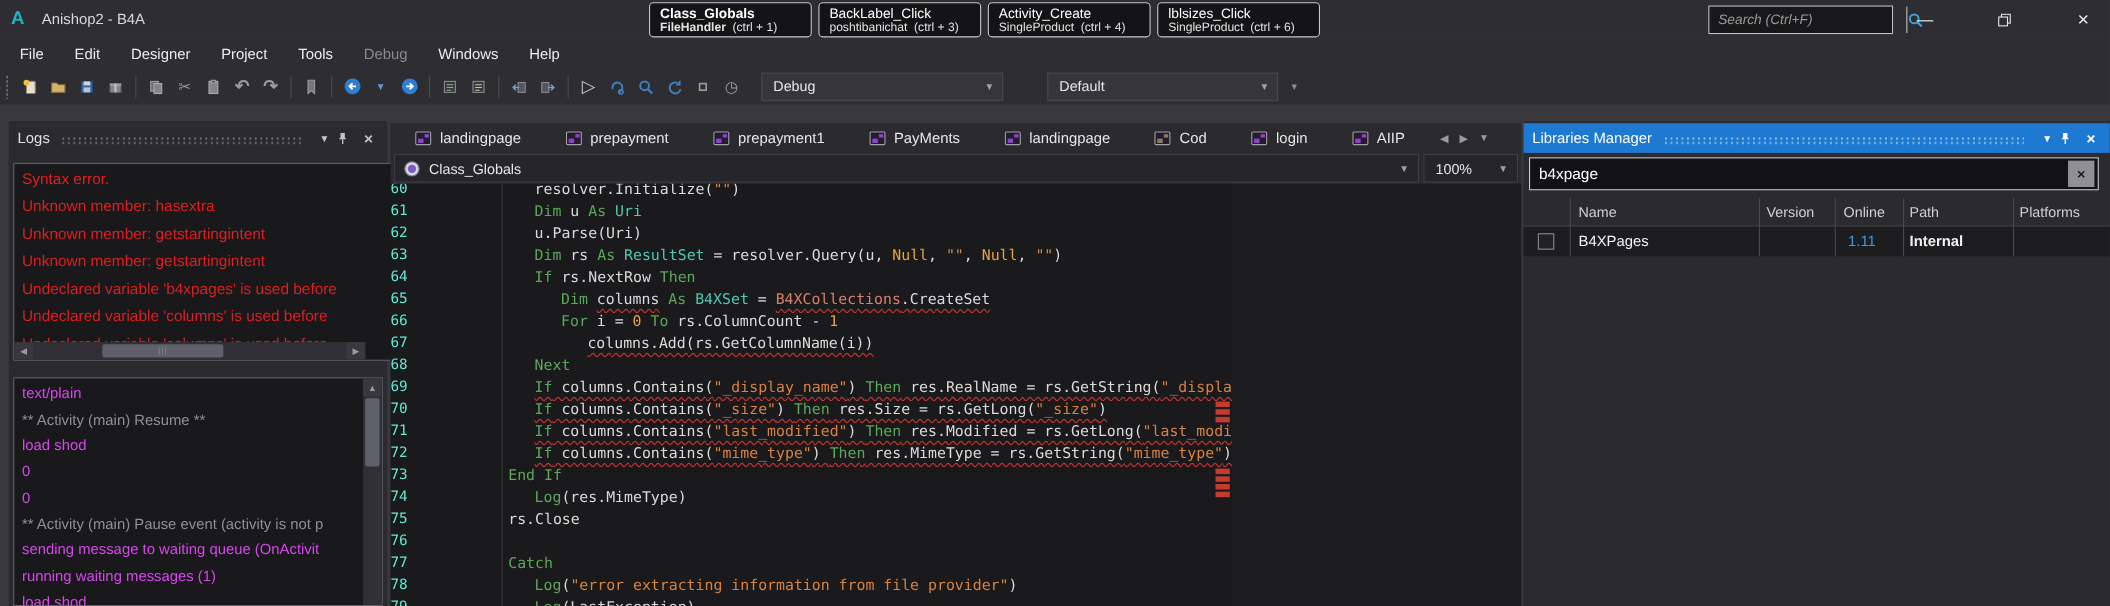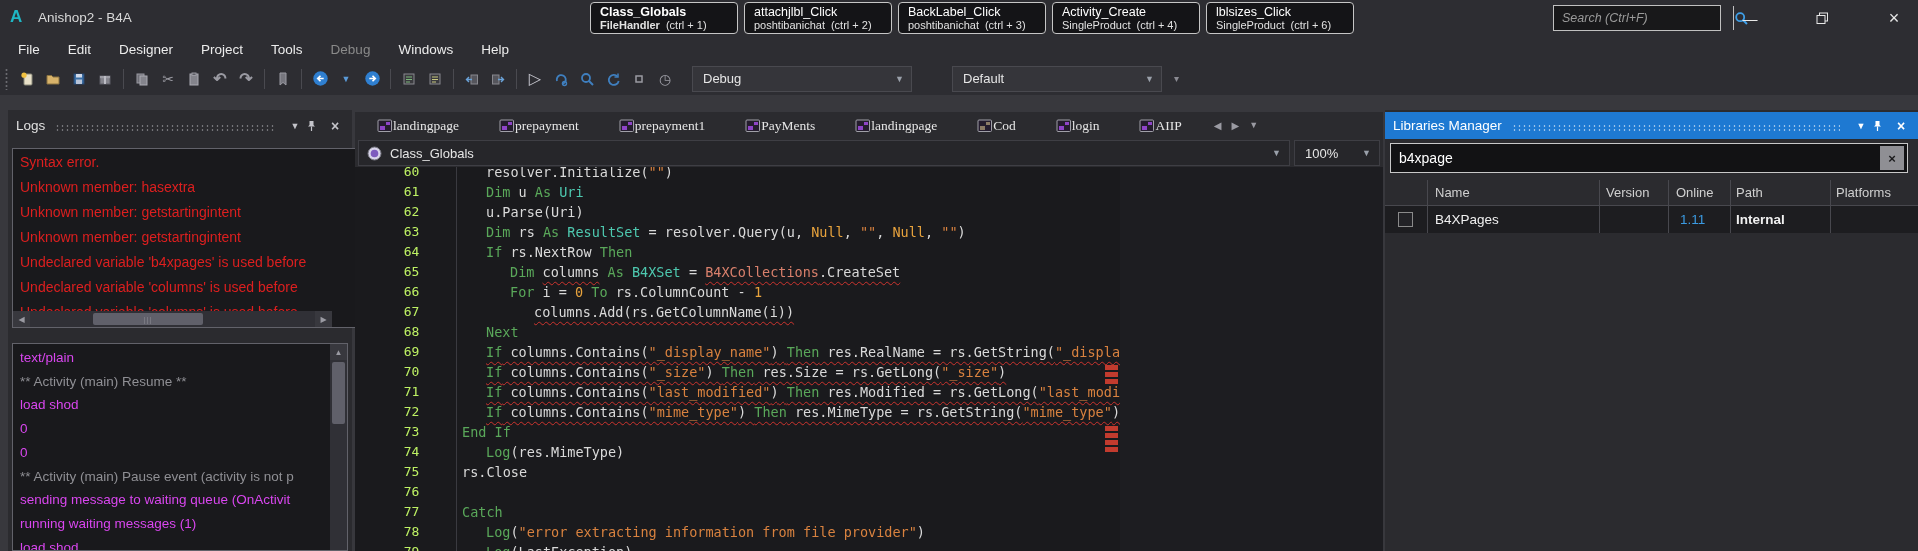--- a/index.html
+++ b/index.html
@@ -57,36 +57,36 @@
   
   .sb-v { position:absolute; width:17px; background:#303036; }
   .sb-h { position:absolute; height:16px; background:#303036; }
   .sb-btn { position:absolute; width:17px; height:16px; color:#9a9aa2; font-size:8px;
     display:flex; align-items:center; justify-content:center; background:#38383e; }
   .sb-thumb { position:absolute; background:#60606a; border-radius:2px;
     display:flex; align-items:center; justify-content:center; color:#8a8a92; font-size:7px; letter-spacing:1px; }
   
   .tabrow { left:355px; top:112px; width:1028px; height:27px; background:#2b2b2f;
     display:flex; align-items:center; }
-  .etab { display:flex; align-items:center; padding:0 14px; margin-right:12px;
-    font-size:13.5px; color:#e6e6e6; height:31px;font-family:Liberation Serif, serif; }
+  .etab { display:flex; align-items:center; gap:7px; padding:0 14px; margin-right:12px;
+    font-size:13.5px; color:#e6e6e6; height:31px; }
   .tabnav { display:flex; gap:10px; margin-left:6px; color:#9a9aa2; font-size:10px; }
   .modrow { left:355px; top:139px; width:1028px; height:28px; background:#2b2b2f; }
   .modsel { position:absolute; left:3px; top:1px; width:932px; height:26px; background:#26262a;
     border:1px solid #3e3e44; display:flex; align-items:center; gap:8px; padding:0 8px;
     font-size:13px; color:#e6e6e6; }
   .modsel .caret, .zoomsel .caret { position:absolute; right:8px; font-size:9px; color:#9aa0aa; }
   .zoomsel { position:absolute; left:939px; top:1px; width:86px; height:26px; background:#26262a;
     border:1px solid #3e3e44; display:flex; align-items:center; padding:0 10px; font-size:13px; color:#e6e6e6; }
   .code-area { left:355px; top:167px; width:765px; height:384px; background:#1a1a1d; overflow:hidden; }
   .code-side { left:1120px; top:167px; width:263px; height:384px; background:#1d1d21; }
   .gutter-line { position:absolute; left:101px; top:0; width:1px; height:100%; background:#3a3a40; }
   .code-line { position:absolute; left:0; width:100%; height:20px; line-height:20px;
     font-family:"DejaVu Sans Mono",monospace; font-size:13.5px; white-space:pre; }
-  .line-num { position:absolute; left:8px; width:97px; text-align:center; color:#bef264; font-size:13px; }
+  .line-num { position:absolute; left:0; width:97px; text-align:left; color:#5eead4; font-size:13px; }
   .line-text { position:absolute; top:0; }
   .tok-p { color:#dadada; } .tok-k { color:#5aa85a; } .tok-y { color:#4ec9b0; }
   .tok-s { color:#d9823f; } .tok-n { color:#e8a33d; } .tok-e { color:#d9806c; }
   .sq { text-decoration:underline; text-decoration-style:wavy; text-decoration-color:#cc342e;
     text-decoration-thickness:1px; text-underline-offset:3.5px; }
   .errmark { position:absolute; left:750px; width:13px; height:5px; background:#c23b2e; }
   
   .libsearch { position:absolute; left:5px; top:33px; width:518px; height:30px;
     border:1px solid #c8c8c8; background:#121214; display:flex; align-items:center; }
   .libsearch input { flex:1; background:transparent; border:0; outline:none; color:#ffffff;
@@ -105,24 +105,20 @@
 </head>
 <body>
 
 <div class="abs titlebar">
   <div class="abs app-logo">A</div>
   <div class="abs app-title">Anishop2 - B4A</div>
   <div class="abs bm-row">
       <div class="bm-box bold">
         <div class="l1">Class_Globals</div>
         <div class="l2">FileHandler<span class="sc">(ctrl + 1)</span></div>
-      </div>
-      <div class="bm-box">
-        <div class="l1">attachjlbl_Click</div>
-        <div class="l2">poshtibanichat<span class="sc">(ctrl + 2)</span></div>
       </div>
       <div class="bm-box">
         <div class="l1">BackLabel_Click</div>
         <div class="l2">poshtibanichat<span class="sc">(ctrl + 3)</span></div>
       </div>
       <div class="bm-box">
         <div class="l1">Activity_Create</div>
         <div class="l2">SingleProduct<span class="sc">(ctrl + 4)</span></div>
       </div>
       <div class="bm-box">

